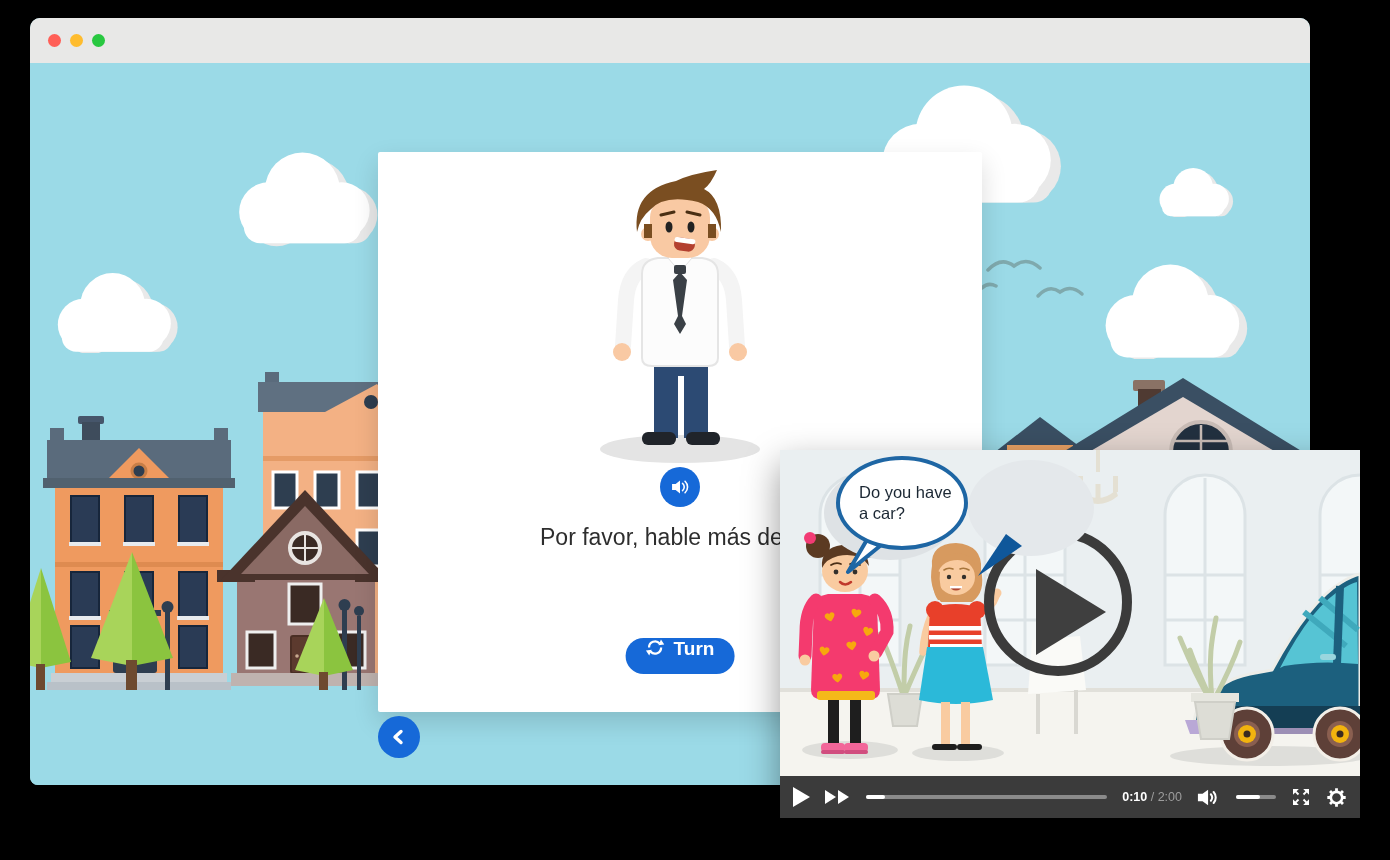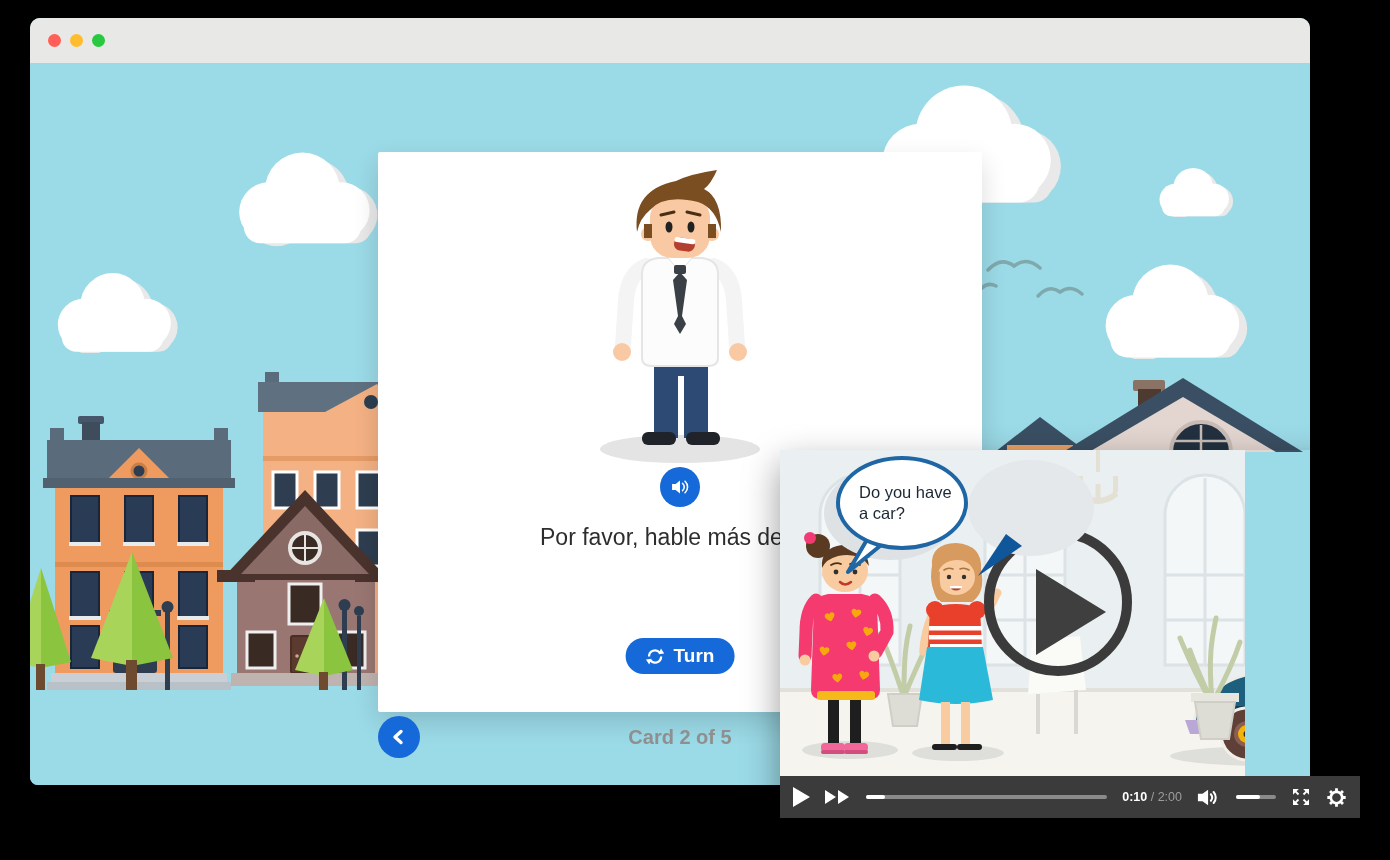--- a/index.html
+++ b/index.html
@@ -16,28 +16,28 @@
   .cloud{position:absolute;}
   .birds{position:absolute;left:950px;top:185px;}
   .city{position:absolute;left:-5px;top:297px;}
   .house-right{position:absolute;left:965px;top:312px;}
 
   
   .card{position:absolute;left:348px;top:89px;width:604px;height:560px;background:#FFFFFF;border-radius:2px;box-shadow:0 10px 26px rgba(0,0,0,.14);}
   .man{position:absolute;left:50%;margin-left:-90px;top:14px;}
   .audio-btn{position:absolute;left:50%;margin-left:-20px;top:315px;width:40px;height:40px;border-radius:50%;background:#1669D8;border:none;padding:0;cursor:pointer;display:flex;align-items:center;justify-content:center;}
   .phrase{position:absolute;left:0;right:0;top:372px;text-align:center;font-size:23px;color:#2D2D2D;}
-  .turn-btn{position:absolute;left:50%;transform:translateX(-50%);top:486px;height:36px;padding:0 20px;border:none;border-radius:18px;background:#1669D8;color:#fff;font-size:19px;font-weight:600;font-family:inherit;display:flex;align-items:center;gap:9px;cursor:pointer;}
+  .turn-btn{position:absolute;left:50%;transform:translateX(-50%);top:486px;height:36px;padding:0 20px;border:none;border-radius:18px;background:#1669D8;color:#fff;font-size:19px;font-weight:600;font-family:inherit;display:flex;gap:9px;cursor:pointer;}
 
   .back-btn{position:absolute;left:348px;top:653px;width:42px;height:42px;border-radius:50%;background:#1669D8;border:none;padding:0;cursor:pointer;display:flex;align-items:center;justify-content:center;}
   .pagination{position:absolute;left:348px;width:604px;top:663px;text-align:center;font-size:20px;font-weight:600;color:#8F8F8F;}
 
   
   .video{position:absolute;left:780px;top:450px;width:580px;height:368px;box-shadow:0 14px 34px rgba(0,0,0,.4);}
-  .vscreen{position:absolute;left:0;top:0;width:465px;height:326px;background:#EAEFF1;overflow:hidden;}
+  .vscreen{position:absolute;left:0;top:0;width:580px;height:326px;background:#EAEFF1;overflow:hidden;}
   .scene{position:absolute;left:0;top:0;z-index:1;}
   .play-ring{position:absolute;left:204px;top:78px;width:148px;height:148px;border:10px solid #3B3B3B;border-radius:50%;background:transparent;padding:0;cursor:pointer;z-index:2;}
   .play-ring svg{position:absolute;left:42px;top:31px;}
   .ghost{position:absolute;border-radius:50%;z-index:2;}
   .ghost-q{left:44px;top:16px;width:132px;height:94px;background:#DEE2E5;}
   .ghost-a{left:188px;top:10px;width:126px;height:96px;background:#E4E8EB;}
   .tail{position:absolute;z-index:3;}
   .tail-q{left:62px;top:86px;}
   .tail-a{left:196px;top:84px;}
   .bubble{position:absolute;z-index:4;border-radius:50%;display:flex;flex-direction:column;justify-content:center;}
@@ -257,21 +257,20 @@
           </svg>
           <span>Turn</span>
         </button>
       </div>
 
       <button class="back-btn">
         <svg width="20" height="20" viewBox="0 0 20 20">
           <polyline points="12,4.5 6,10 12,15.5" fill="none" stroke="#fff" stroke-width="3.4" stroke-linecap="round" stroke-linejoin="round"></polyline>
         </svg>
       </button>
-      <div class="pagination">Card 2 of 5</div>
 
     </div>
   </div>
 
   <div class="video">
     <div class="vscreen">
 
       <svg class="scene" width="580" height="326" viewBox="0 0 580 326">
         <rect width="580" height="326" fill="#EAEFF1"></rect>
 

